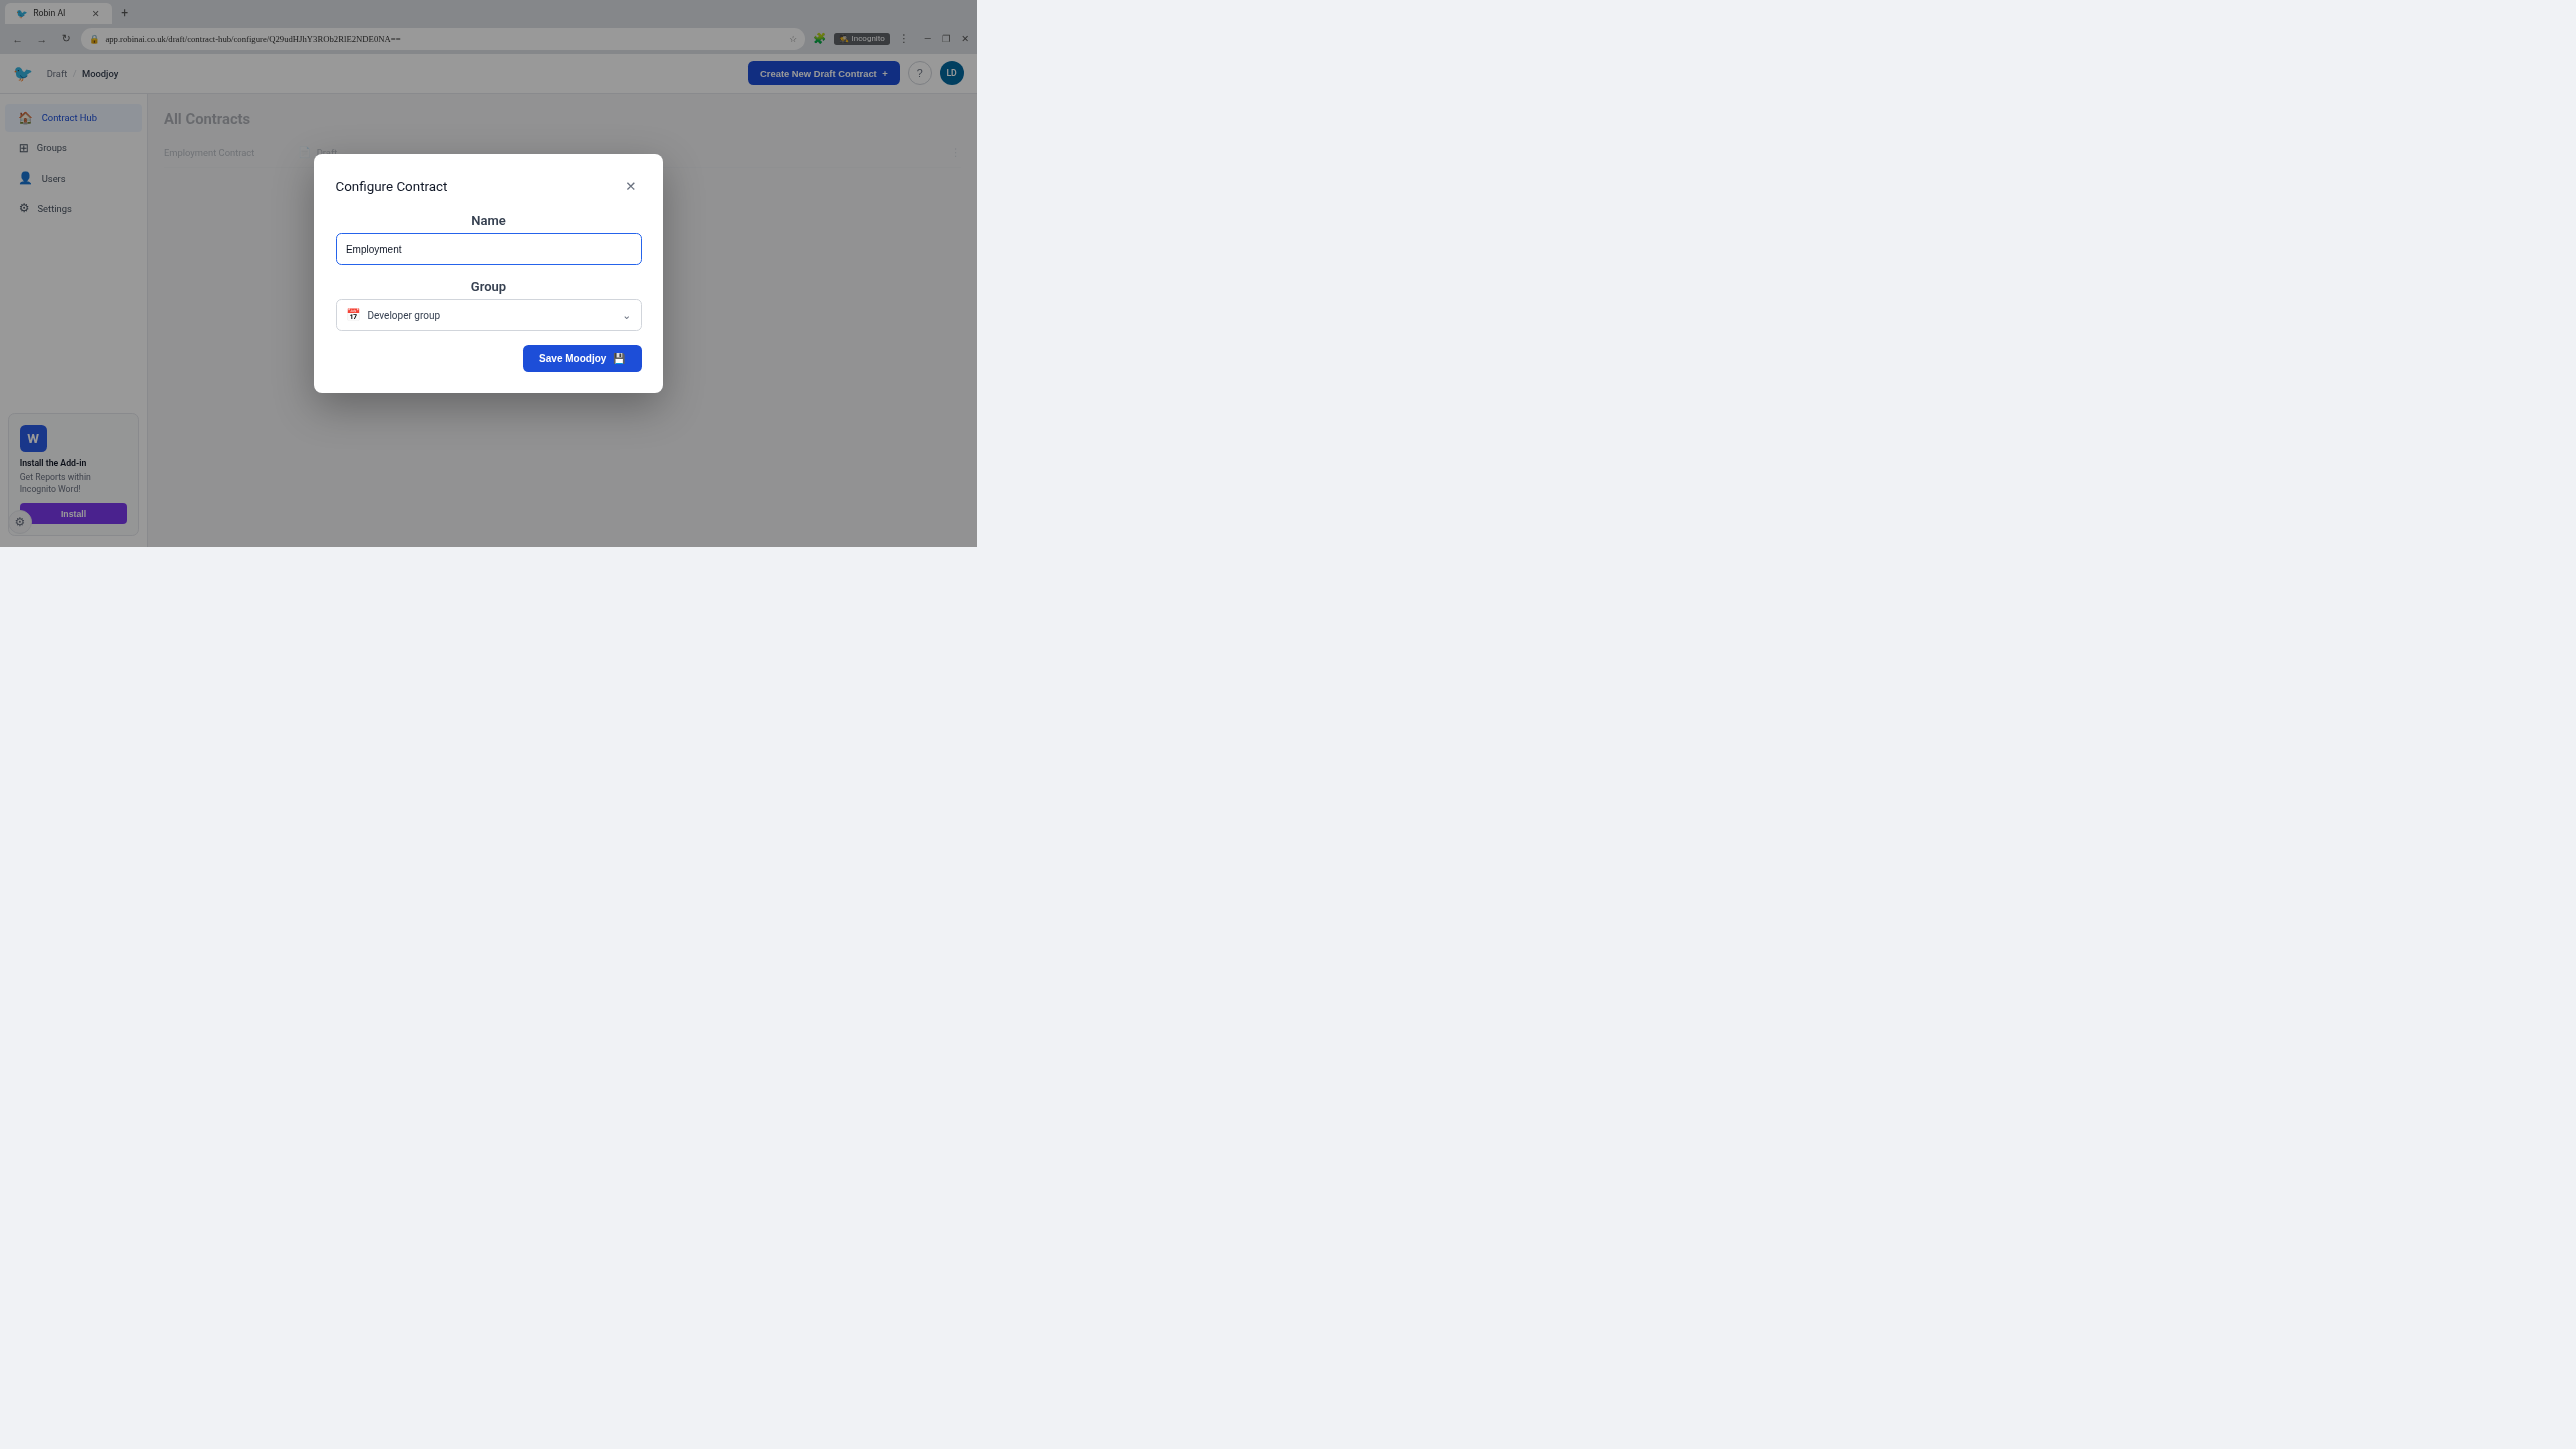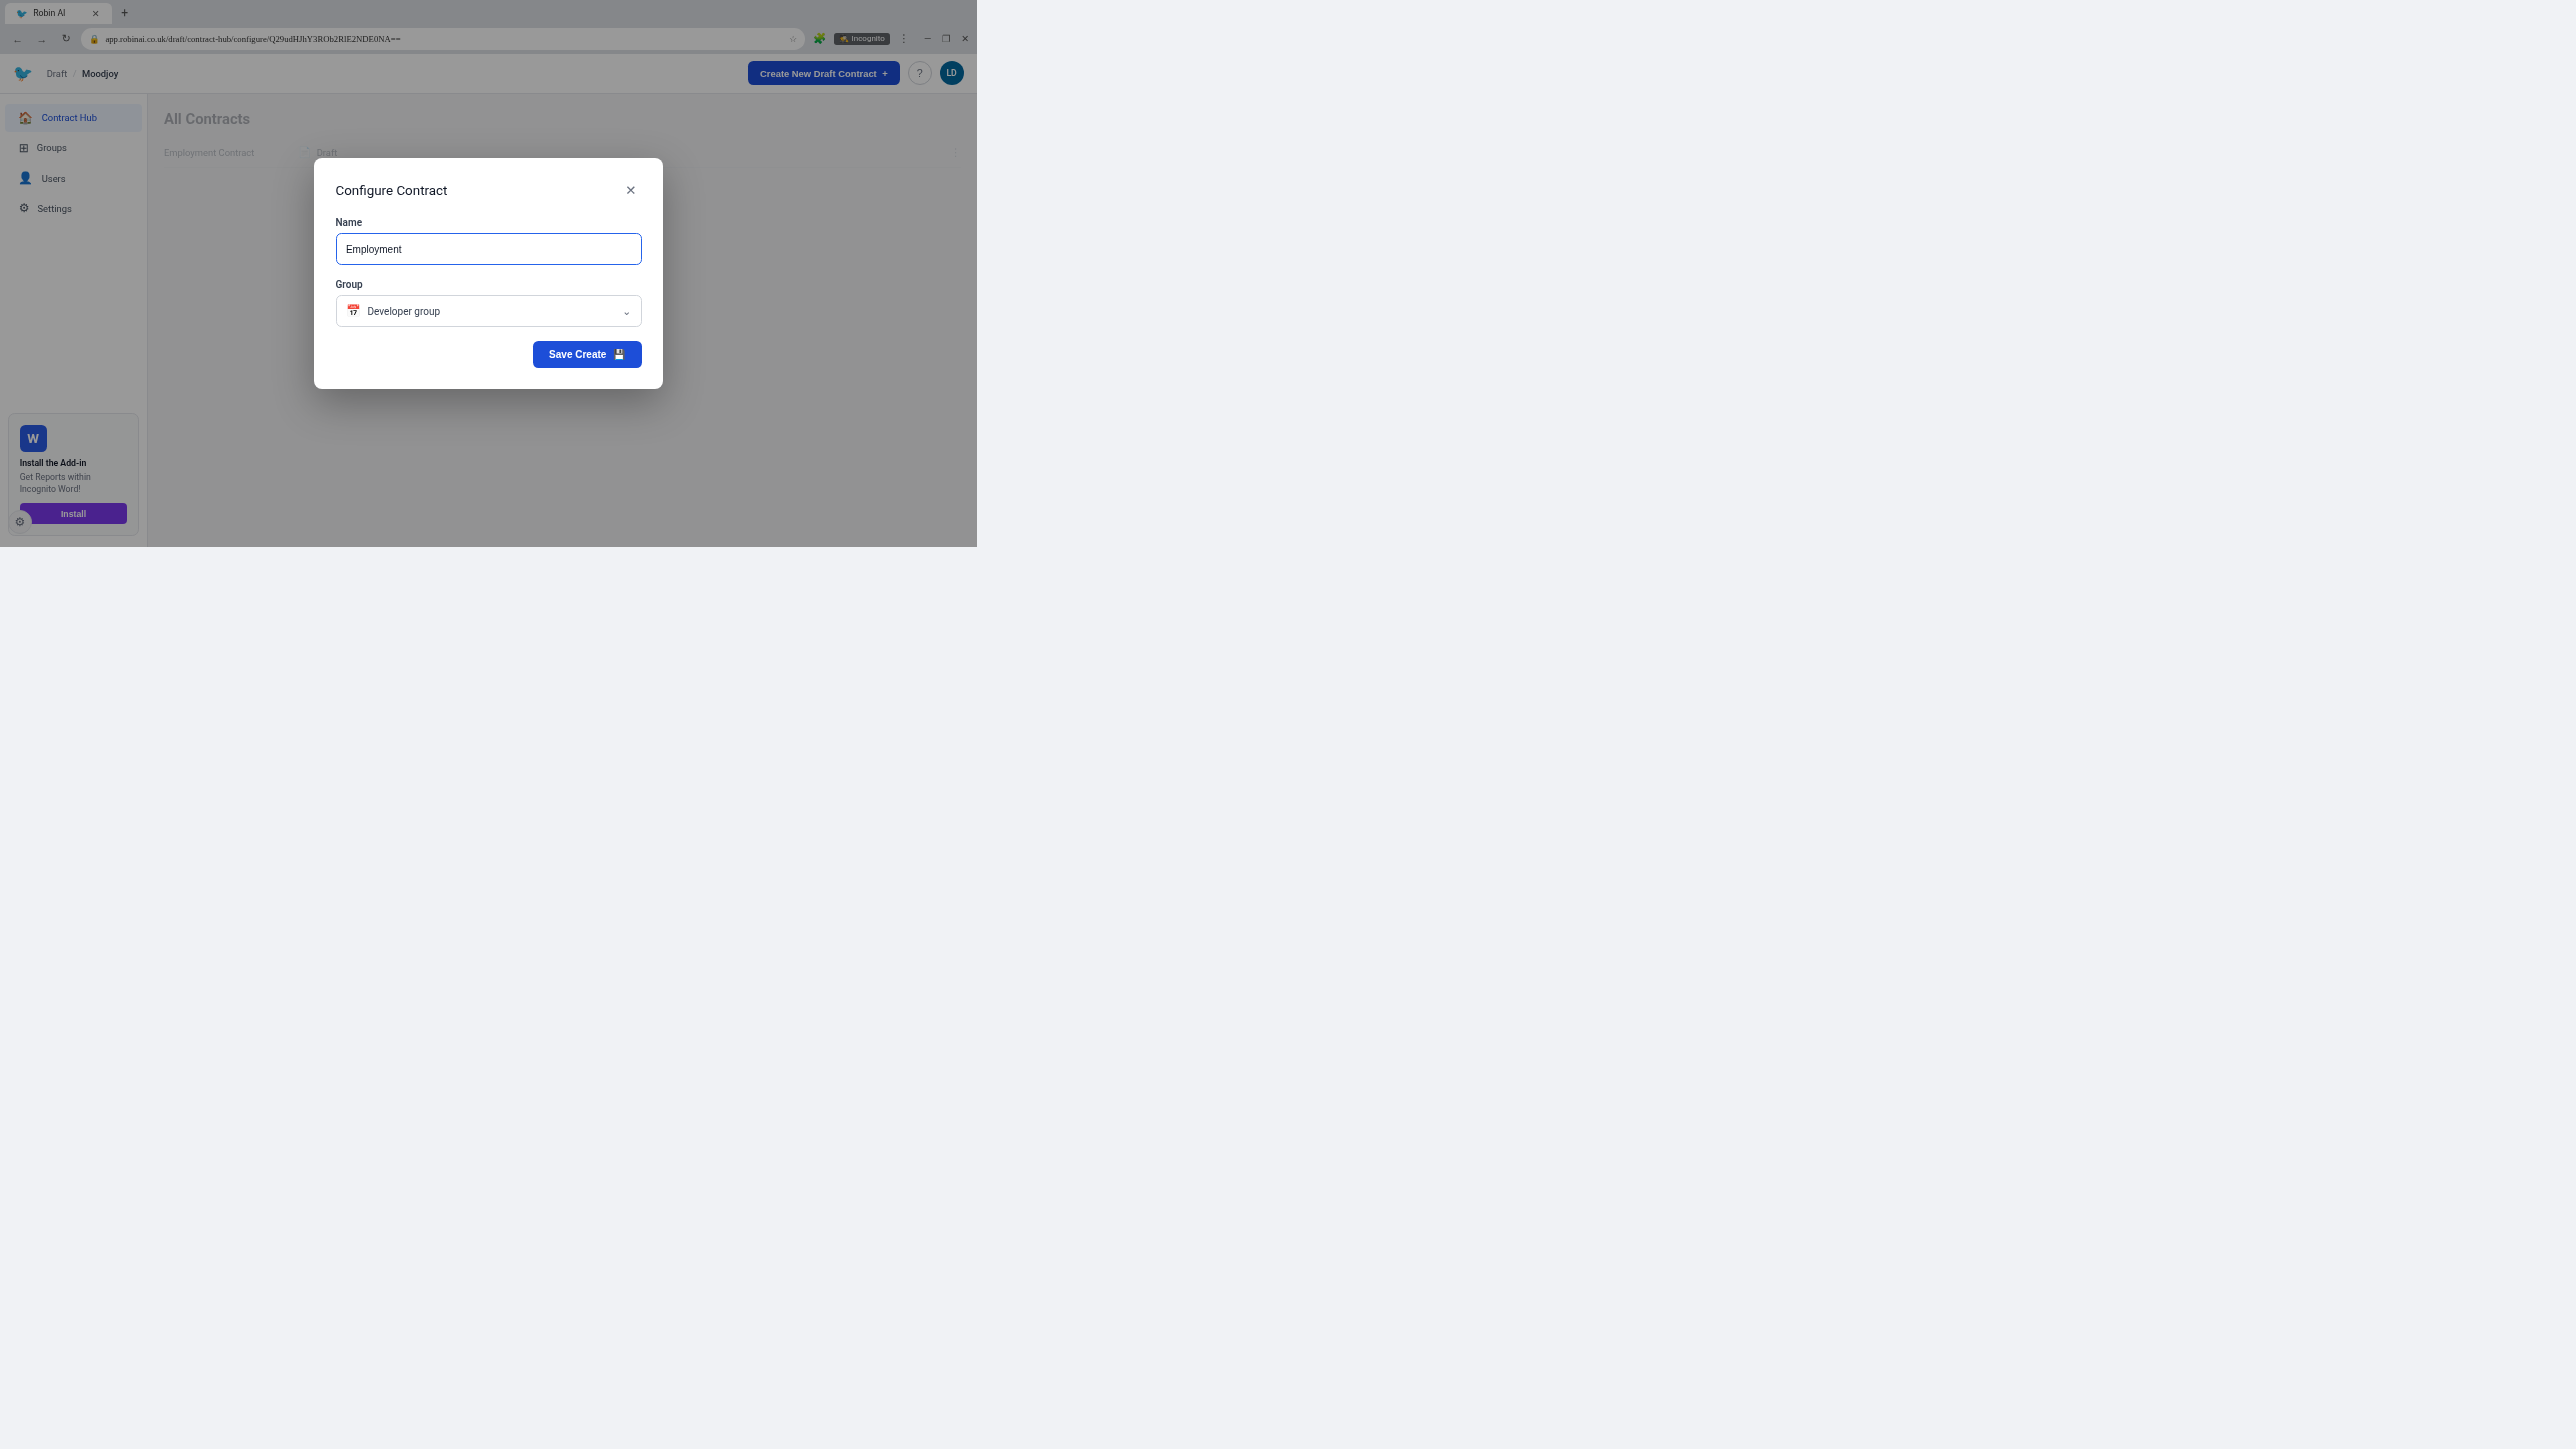--- a/index.html
+++ b/index.html
@@ -290,24 +290,25 @@
       cursor: pointer;
       color: #6b7280;
       font-size: 13.4px;
       border-radius: 4px;
       border: none;
       background: transparent;
     }
     .form-group { margin-bottom: 13.4px; }
     .form-label {
       display: block;
-      font-size: 10px;
+      font-size: 13px;
       font-weight: 600;
       color: #374151;
       margin-bottom: 5.4px;
+      text-align: center;
     }
     .form-input {
       width: 100%;
       height: 32px;
       border: 1.3px solid #2563eb;
       border-radius: 5.4px;
       padding: 0 9.4px;
       font-size: 10px;
       color: #111827;
       outline: none;
@@ -456,19 +457,19 @@
       <label class="form-label">Group</label>
       <div class="form-select-wrapper">
         <span class="select-icon">📅</span>
         <span class="select-text">Developer group</span>
         <span class="select-chevron">⌄</span>
       </div>
     </div>
 
     <div class="modal-footer">
       <button class="save-btn">
-        <span>Save Create</span>
+        <span>Save Moodjoy</span>
         <span>💾</span>
       </button>
     </div>
   </div>
 </div>
 
 
 </body></html>

